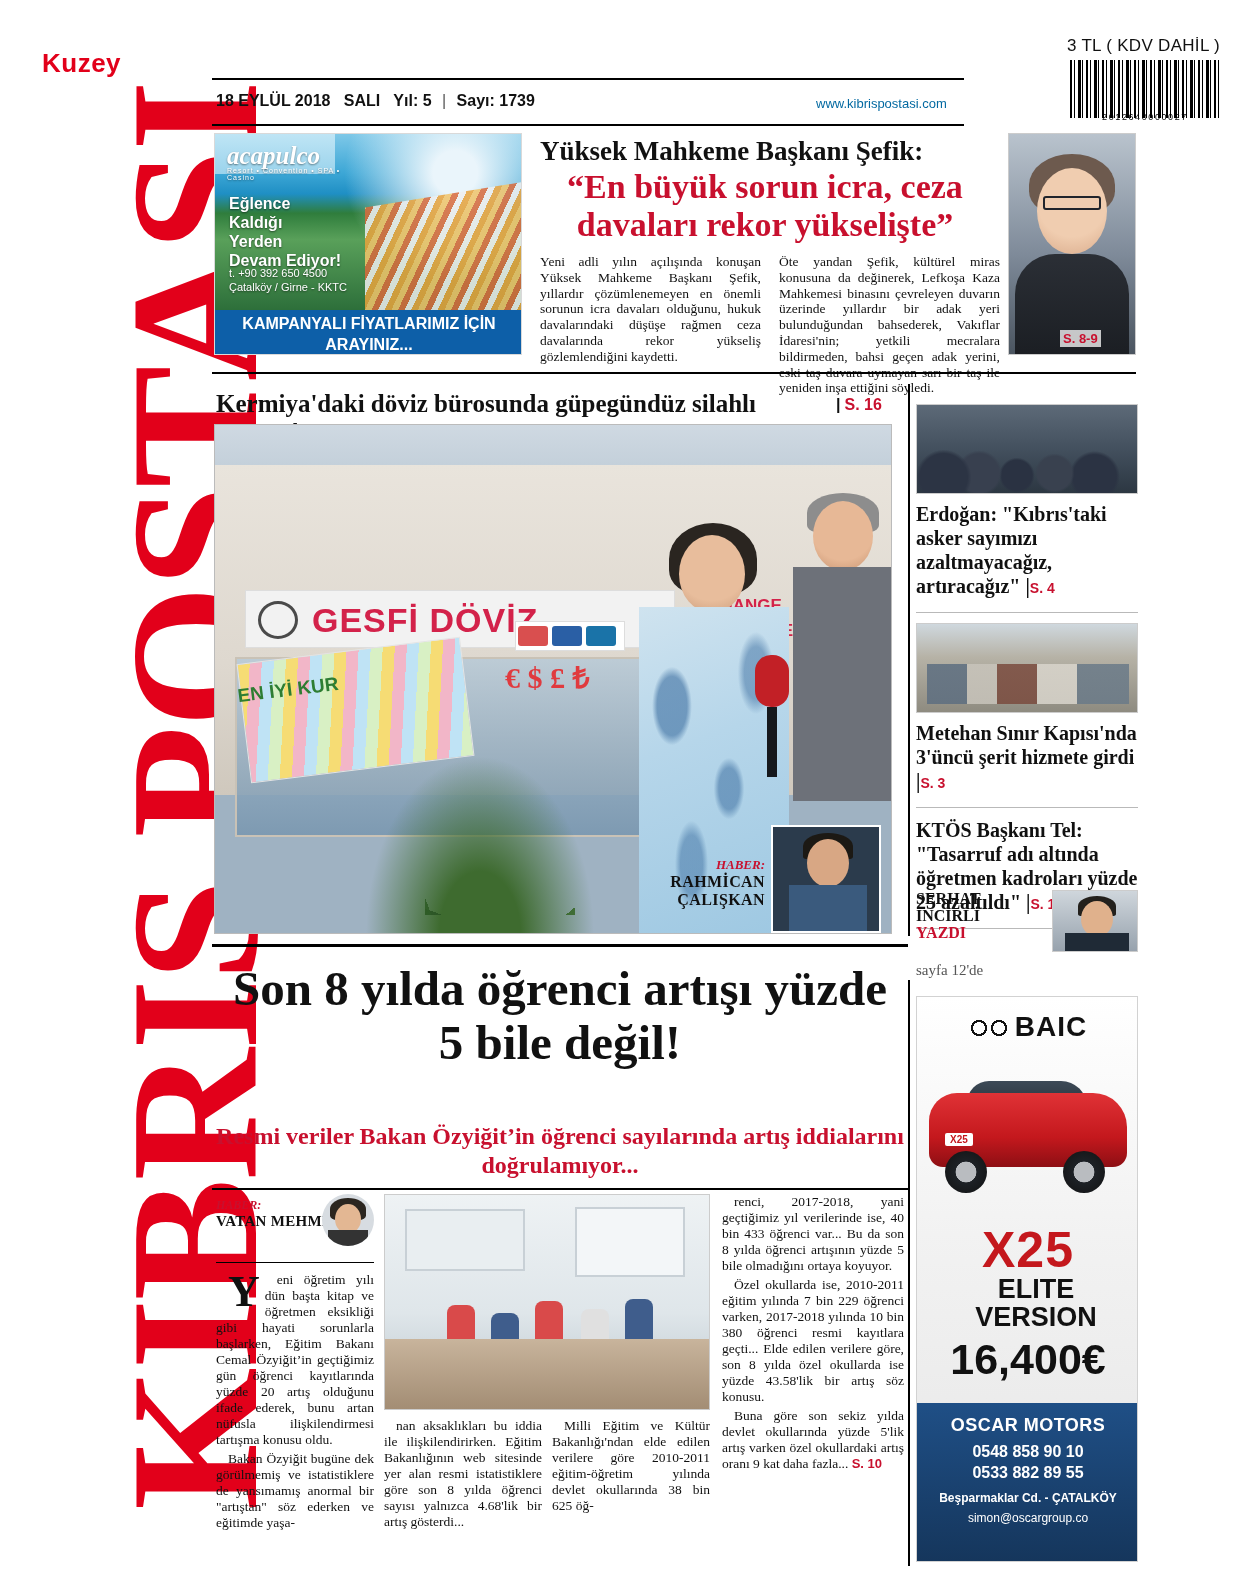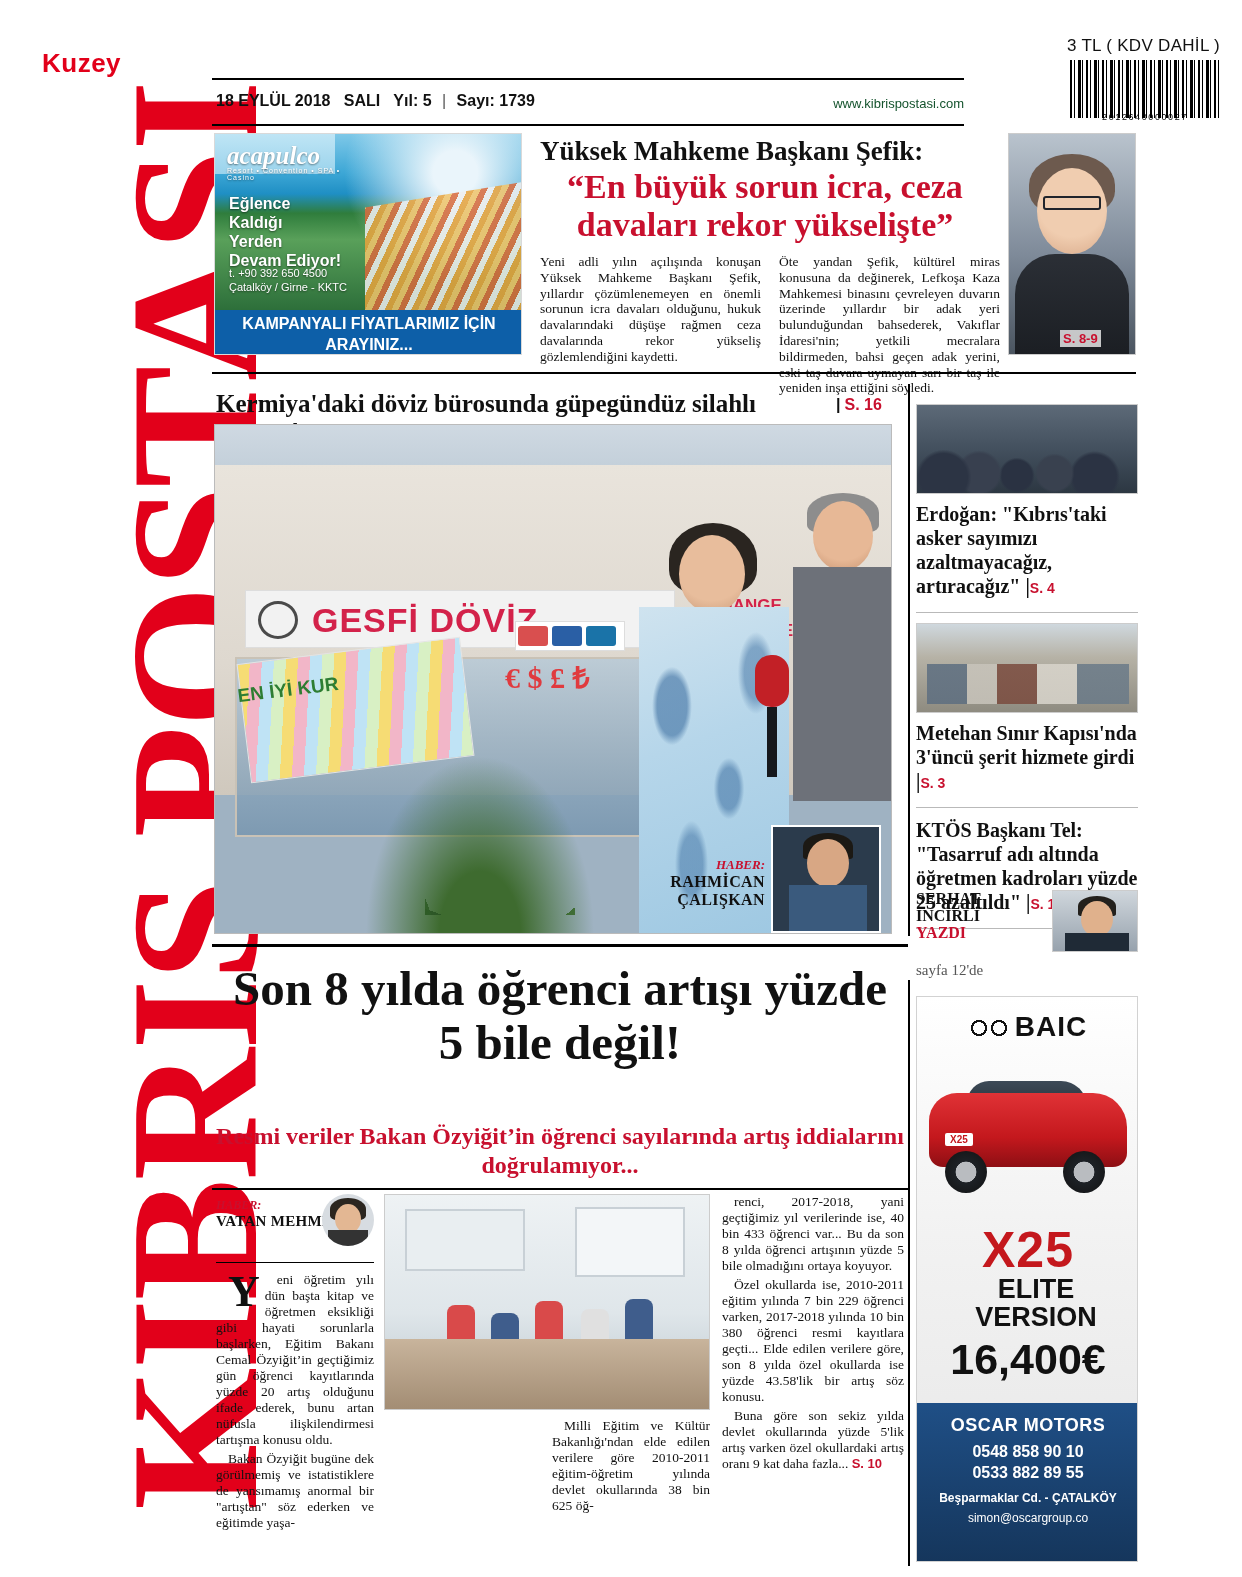--- a/index.html
+++ b/index.html
@@ -63,23 +63,23 @@
   .hr-top { position:absolute; left:212px; top:78px; width:752px; height:2px; background:#000; }
   .hr-top2 { position:absolute; left:212px; top:124px; width:752px; height:2px; background:#000; }
 
   .dateline {
     position:absolute; left:216px; top:92px;
     font-family: "Liberation Sans", sans-serif;
     font-size:16px; font-weight:bold; color:#111;
   }
   .dateline .sep { font-weight: normal; color:#555; margin:0 6px; }
   .website {
-    position:absolute; left:816px; top:96px; width:148px; text-align:right;
+    position:absolute; left:816px; top:96px; width:148px; text-align:left;
     font-family: "Liberation Sans", sans-serif;
-    font-size:13px; color:#14532d;
+    font-size:13px; color:#0369a1;
   }
 
   
   .ad-acapulco {
     position:absolute; left:214px; top:133px; width:308px; height:222px;
     border:1px solid #d9d9d9; overflow:hidden; background:#0d7bbd;
   }
   .acap-photo {
     position:absolute; left:0; top:0; width:308px; height:176px;
     background:
@@ -659,20 +659,23 @@
     <div class="kid" style="left:106px; top:118px; background:#3f5d8c;"></div>
     <div class="kid" style="left:150px; top:106px; background:#d94a4a;"></div>
     <div class="kid" style="left:196px; top:114px; background:#e0e0e0;"></div>
     <div class="kid" style="left:240px; top:104px; background:#3f5d8c;"></div>
     <div class="kid" style="left:36px; top:146px; background:#c9403f;"></div>
     <div class="kid" style="left:128px; top:156px; background:#2f4c78;"></div>
     <div class="kid" style="left:220px; top:150px; background:#d94a4a;"></div>
     <div class="floor"></div>
   </div>
 
+  <div class="col2">
+    <p>nan aksaklıkları bu iddia ile ilişkilendirirken. Eğitim Bakanlığının web sitesinde yer alan resmi istatistiklere göre son 8 yılda öğrenci sayısı yalnızca 4.68'lik bir artış gösterdi...</p>
+  </div>
   <div class="col3">
     <p>Milli Eğitim ve Kültür Bakanlığı'ndan elde edilen verilere göre 2010-2011 eğitim-öğretim yılında devlet okullarında 38 bin 625 öğ-</p>
   </div>
   <div class="col4">
     <p>renci, 2017-2018, yani geçtiğimiz yıl verilerinde ise, 40 bin 433 öğrenci var... Bu da son 8 yılda öğrenci artışının yüzde 5 bile olmadığını ortaya koyuyor.</p>
     <p>Özel okullarda ise, 2010-2011 eğitim yılında 7 bin 229 öğrenci varken, 2017-2018 yılında 10 bin 380 öğrenci resmi kayıtlara geçti... Elde edilen verilere göre, son 8 yılda özel okullarda ise yüzde 43.58'lik bir artış söz konusu.</p>
     <p><span>Buna göre son sekiz yılda devlet okullarında yüzde 5'lik artış varken özel okullardaki artış oranı 9 kat daha fazla...</span> <span class="ref">S. 10</span></p>
   </div>
 
   <div class="baic-div"></div>

